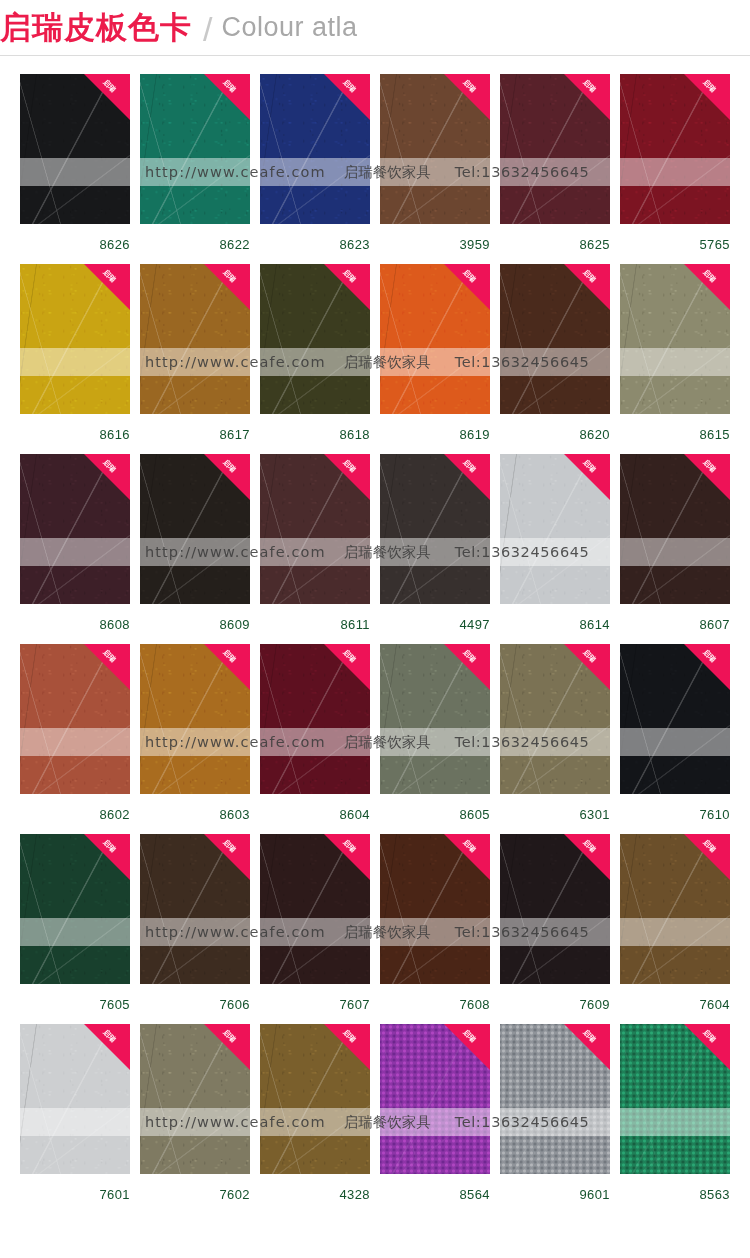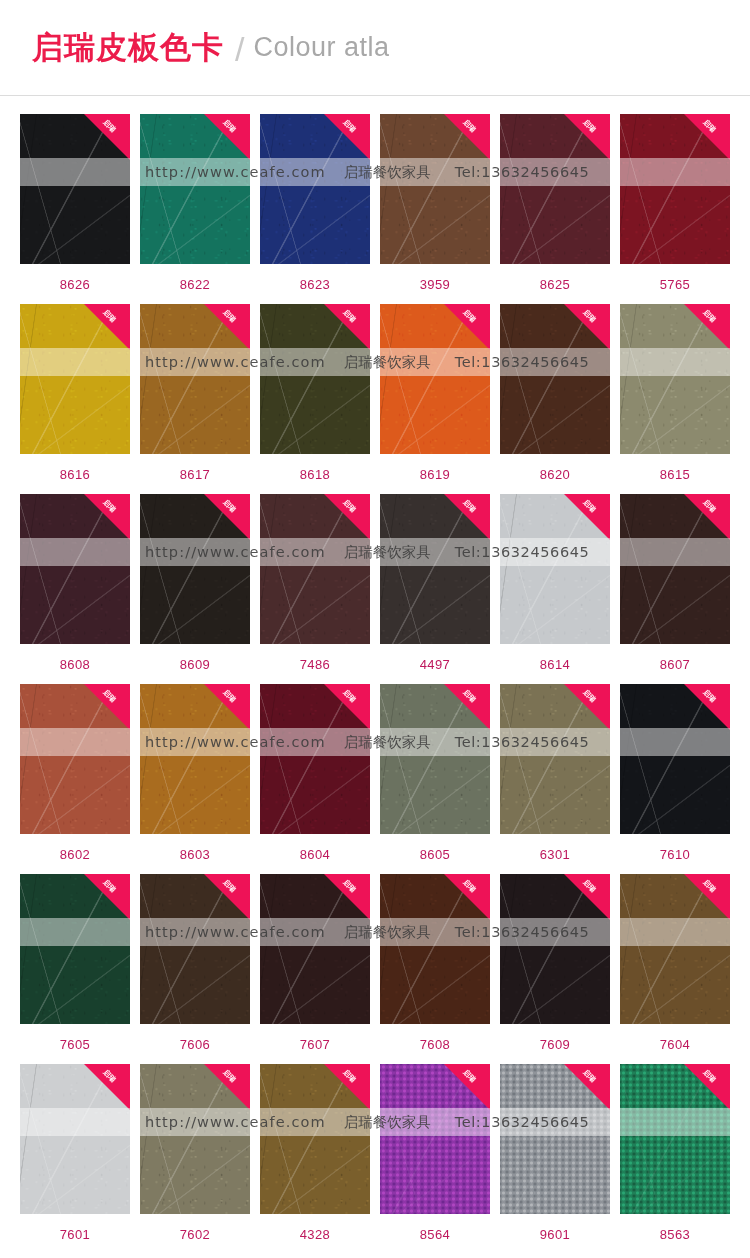--- a/index.html
+++ b/index.html
@@ -10,25 +10,24 @@
   body {
     width: 750px;
     height: 1258px;
     font-family: "Liberation Sans", sans-serif;
     overflow: hidden;
     position: relative;
   }
 
   
   .header {
-    height: 96px;
+    height: 56px;
     border-bottom: 1px solid #dcdcdc;
     display: flex;
     align-items: center;
-    padding-left: 32px;
     box-sizing: border-box;
   }
   .header-title-cn {
     font-size: 31px;
     font-weight: bold;
     color: #ec1c4b;
     letter-spacing: 1px;
     font-family: "DejaVu Sans", "Liberation Sans", sans-serif;
     line-height: 1;
     white-space: nowrap;
@@ -137,23 +136,23 @@
     color: #ffffff;
     font-size: 7px;
     line-height: 7px;
     letter-spacing: 0px;
     font-family: "DejaVu Sans", sans-serif;
     font-weight: bold;
     white-space: nowrap;
   }
 
   .label {
-    text-align: center;
+    text-align: right;
     font-size: 13px;
-    color: #be185d;
+    color: #14532d;
     margin-top: 13px;
     font-family: "Liberation Sans", sans-serif;
     letter-spacing: .4px;
   }
 
   
   .wm-band {
     position: absolute;
     left: 0;
     width: 738px;
@@ -327,21 +326,21 @@
       <div class="label">8609</div>
     </div>
     <div class="cell">
       <div class="swatch" style="background: rgb(74, 43, 44);">
         <div class="grain"></div>
         <div class="scratch"></div>
         <div class="badge">
           <span class="badge-text">启瑞</span>
         </div>
       </div>
-      <div class="label">7486</div>
+      <div class="label">8611</div>
     </div>
     <div class="cell">
       <div class="swatch" style="background: rgb(55, 48, 46);">
         <div class="grain"></div>
         <div class="scratch"></div>
         <div class="badge">
           <span class="badge-text">启瑞</span>
         </div>
       </div>
       <div class="label">4497</div>

